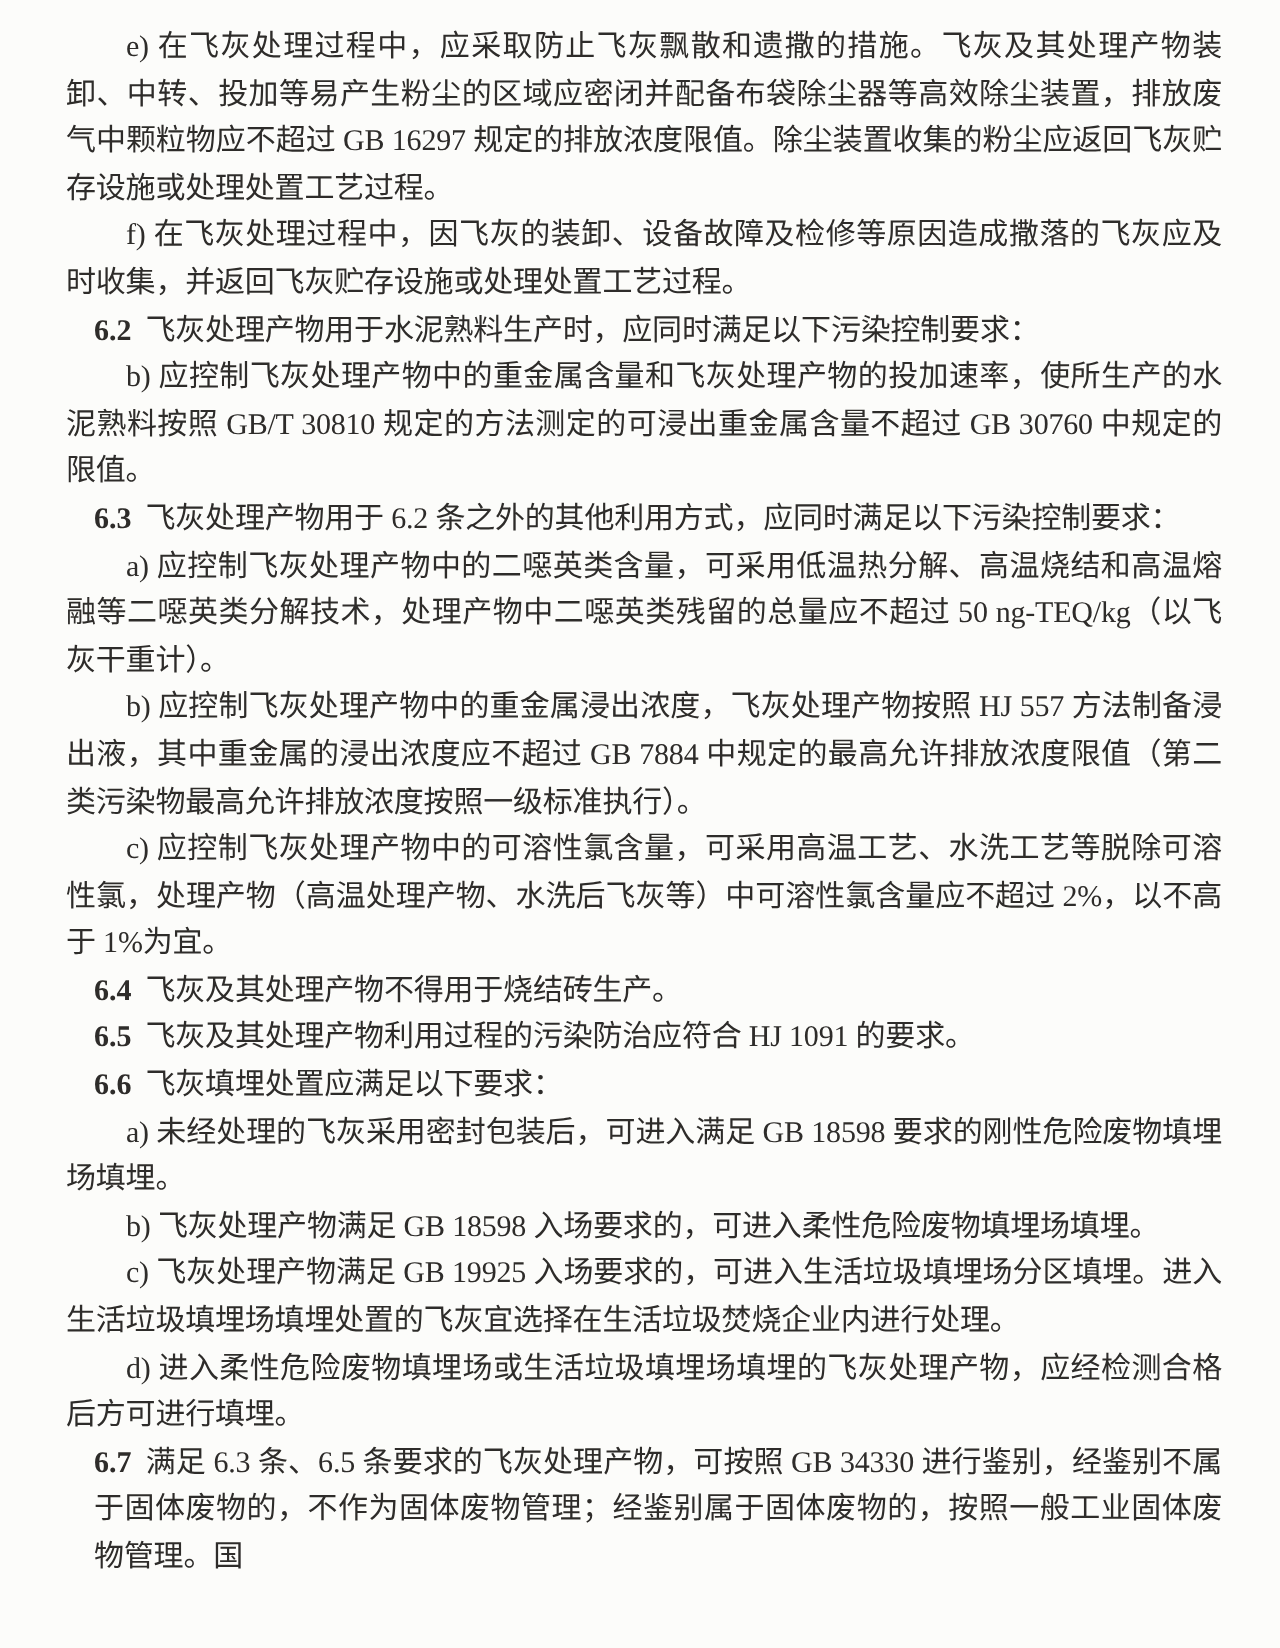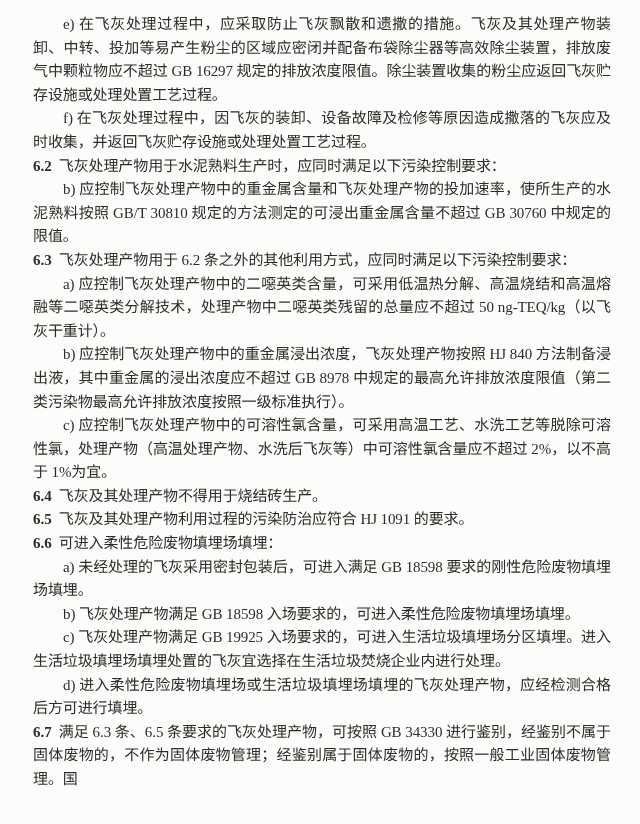--- a/index.html
+++ b/index.html
@@ -25,20 +25,21 @@
     margin: 0;
     padding: 0;
     text-align: justify;
     text-justify: inter-character;
   }
   .page p.item {
     text-indent: 2em;
   }
   .page p.clause {
     text-indent: 0;
+    margin-left: 14px;
   }
   .clause .num {
     font-weight: bold;
     margin-right: 7px;
     letter-spacing: 0;
   }
 </style>
 </head>
 <body>
 
@@ -55,34 +56,34 @@
 
   <p class="item">b) 应控制飞灰处理产物中的重金属含量和飞灰处理产物的投加速率，使所生产的水泥熟料按照 GB/T 30810 规定的方法测定的可浸出重金属含量不超过 GB 30760 中规定的限值。</p>
 
 
   <p class="clause">
     <span class="num">6.3</span><span>飞灰处理产物用于 6.2 条之外的其他利用方式，应同时满足以下污染控制要求：</span>
   </p>
 
   <p class="item">a) 应控制飞灰处理产物中的二噁英类含量，可采用低温热分解、高温烧结和高温熔融等二噁英类分解技术，处理产物中二噁英类残留的总量应不超过 50 ng-TEQ/kg（以飞灰干重计）。</p>
 
-  <p class="item">b) 应控制飞灰处理产物中的重金属浸出浓度，飞灰处理产物按照 HJ 840 方法制备浸出液，其中重金属的浸出浓度应不超过 GB 8978 中规定的最高允许排放浓度限值（第二类污染物最高允许排放浓度按照一级标准执行）。</p>
+  <p class="item">b) 应控制飞灰处理产物中的重金属浸出浓度，飞灰处理产物按照 HJ 557 方法制备浸出液，其中重金属的浸出浓度应不超过 GB 7884 中规定的最高允许排放浓度限值（第二类污染物最高允许排放浓度按照一级标准执行）。</p>
 
   <p class="item">c) 应控制飞灰处理产物中的可溶性氯含量，可采用高温工艺、水洗工艺等脱除可溶性氯，处理产物（高温处理产物、水洗后飞灰等）中可溶性氯含量应不超过 2%，以不高于 1%为宜。</p>
 
   <p class="clause">
     <span class="num">6.4</span><span>飞灰及其处理产物不得用于烧结砖生产。</span>
   </p>
 
   <p class="clause">
     <span class="num">6.5</span><span>飞灰及其处理产物利用过程的污染防治应符合 HJ 1091 的要求。</span>
   </p>
 
   <p class="clause">
-    <span class="num">6.6</span><span>可进入柔性危险废物填埋场填埋：</span>
+    <span class="num">6.6</span><span>飞灰填埋处置应满足以下要求：</span>
   </p>
 
   <p class="item">a) 未经处理的飞灰采用密封包装后，可进入满足 GB 18598 要求的刚性危险废物填埋场填埋。</p>
 
   <p class="item">b) 飞灰处理产物满足 GB 18598 入场要求的，可进入柔性危险废物填埋场填埋。</p>
 
   <p class="item">c) 飞灰处理产物满足 GB 19925 入场要求的，可进入生活垃圾填埋场分区填埋。进入生活垃圾填埋场填埋处置的飞灰宜选择在生活垃圾焚烧企业内进行处理。</p>
 
   <p class="item">d) 进入柔性危险废物填埋场或生活垃圾填埋场填埋的飞灰处理产物，应经检测合格后方可进行填埋。</p>
 

